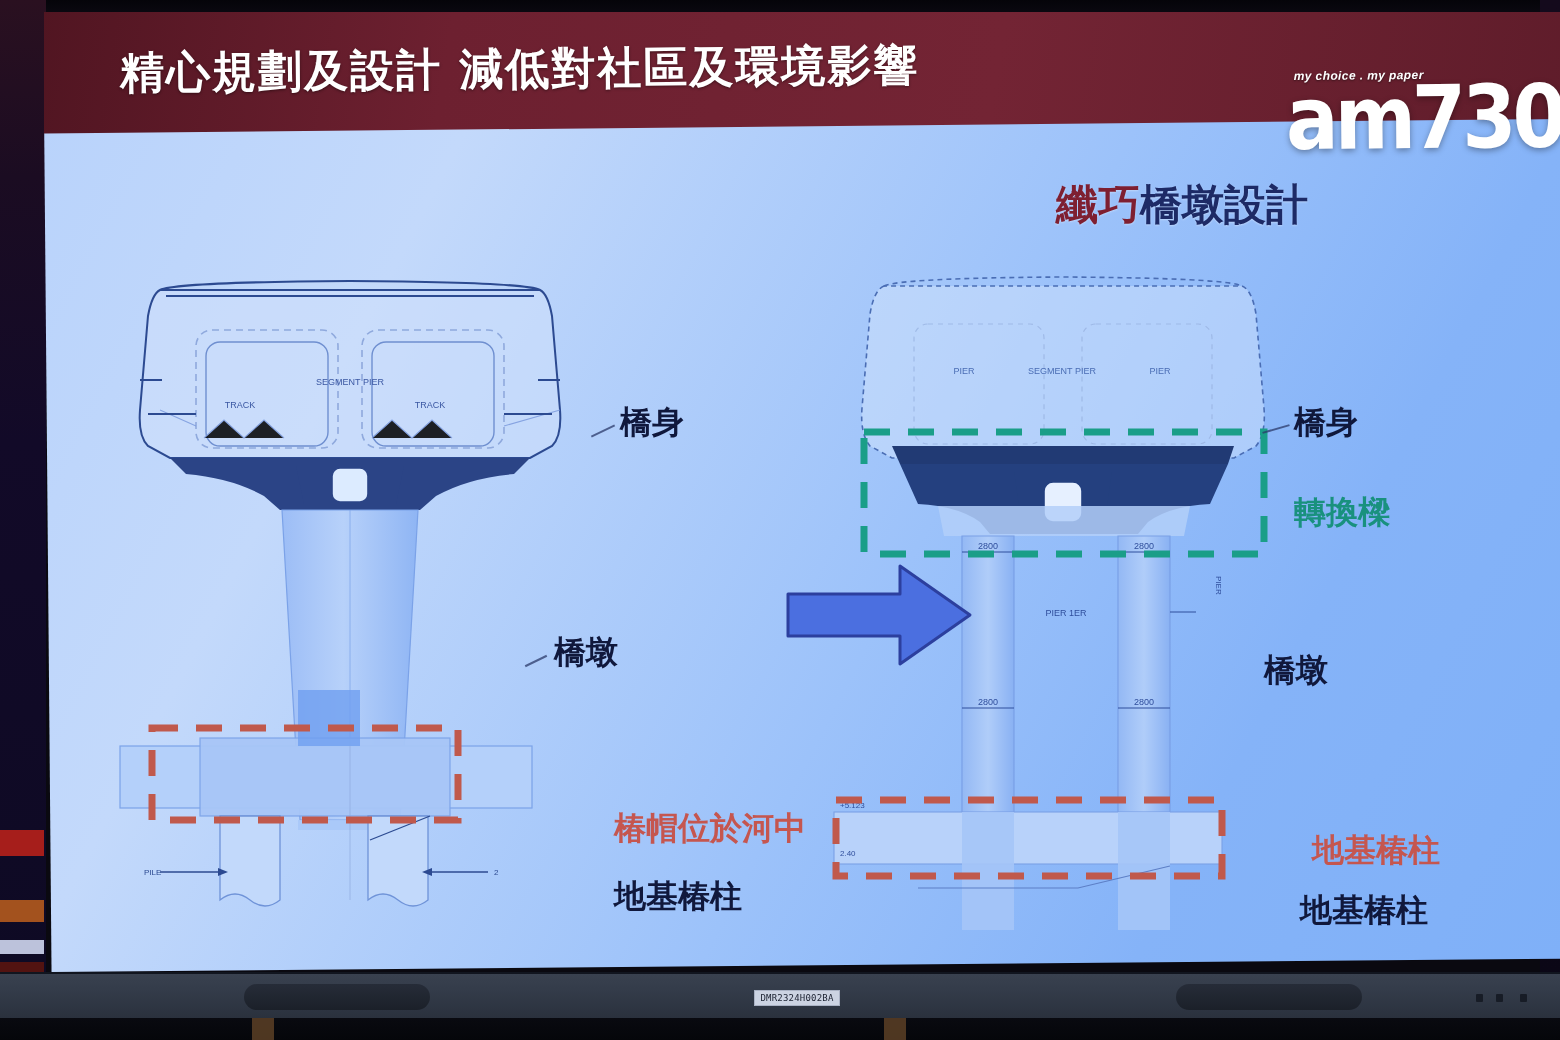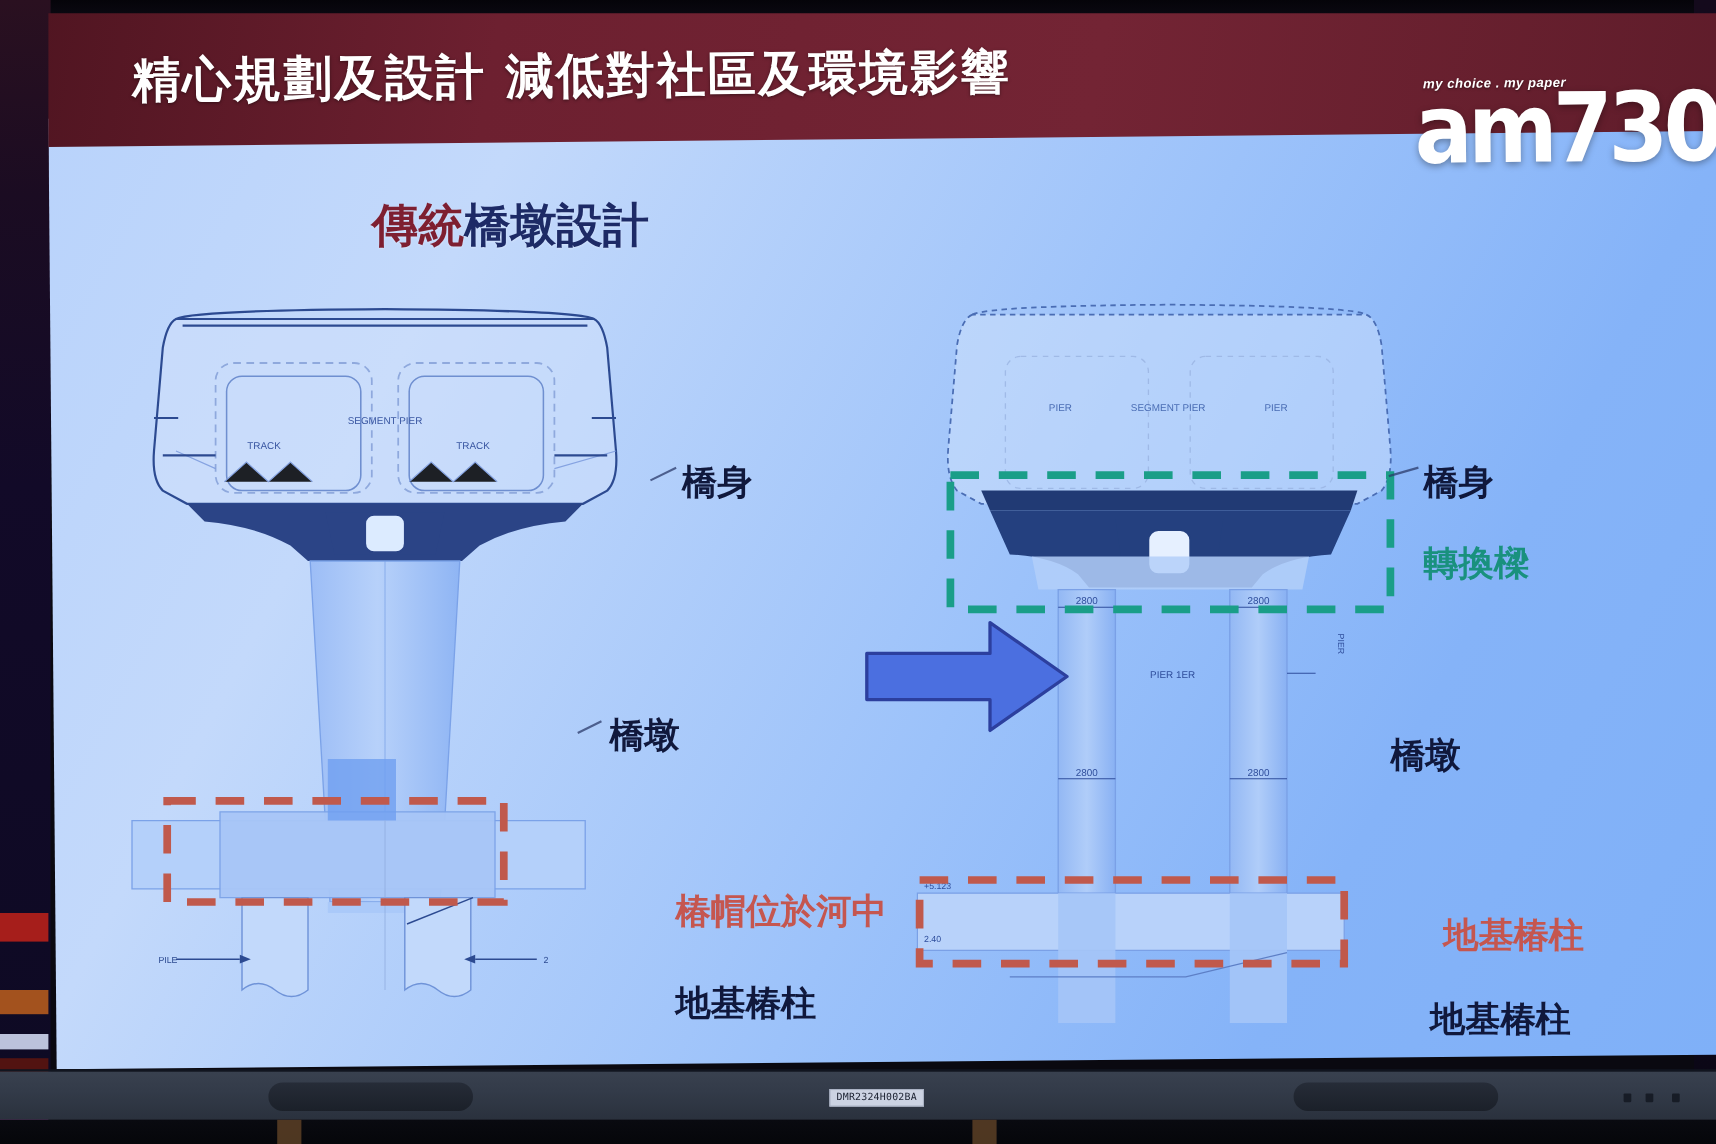--- a/index.html
+++ b/index.html
@@ -96,21 +96,21 @@
   #title-right{ left:242px; }
   .t-accent{ color:#7e1f31; }
   .t-main{ color:#1d2a66; }
 
   
   .callout{
     position:absolute; white-space:nowrap;
     font-size:32px; font-weight:700; line-height:1;
     font-family:"DejaVu Sans","Liberation Sans",sans-serif;
   }
-  .c-dark{ color:#10183c;margin-top:16px; }
+  .c-dark{ color:#10183c; }
   .c-red { color:#c5564f; }
   .c-teal{ color:#19917e; }
 
   .leader{ position:absolute; height:2px; background:#2b3a6a; opacity:.75; }
 
   
   .dwg{ position:absolute; }
 
   
   #arrow{ position:absolute; left:740px; top:452px; width:190px; height:110px; }
@@ -160,23 +160,20 @@
       <div class="edge-band" style="top: 1006px; height: 20px; background: rgb(168, 41, 159); opacity: 0.9;"></div>
     </div>
 
   <div id="screen">
 
     <div id="slide">
       <div id="slide-inner">
 
         <div class="panel" id="panel-left">
 
-          <div class="panel-title" id="title-left">
-            <span class="t-accent">傳統</span><span class="t-main">橋墩設計</span>
-          </div>
 
           <svg class="dwg" style="left:10px; top:152px;" width="560" height="700" viewBox="0 0 560 700">
             <defs>
               <linearGradient id="pierGradL" x1="0" y1="0" x2="1" y2="0">
                 <stop offset="0%" stop-color="#9cbdf6"></stop>
                 <stop offset="45%" stop-color="#b7d1fa"></stop>
                 <stop offset="100%" stop-color="#8fb5f4"></stop>
               </linearGradient>
             </defs>
 
@@ -242,20 +239,23 @@
 
           <div class="callout c-dark" style="left:464px; top:528px;">橋墩</div>
           <div class="leader" style="left:434px; top:552px; width:24px; transform:rotate(-26deg);"></div>
 
           <div class="callout c-red" style="left:524px; top:704px;">椿帽位於河中</div>
           <div class="callout c-dark" style="left:524px; top:772px;">地基椿柱</div>
         </div>
 
         <div class="panel" id="panel-right">
 
+          <div class="panel-title" id="title-right">
+            <span class="t-accent">纖巧</span><span class="t-main">橋墩設計</span>
+          </div>
 
           <svg class="dwg" style="left:4px; top:152px;" width="560" height="700" viewBox="0 0 560 700">
             <defs>
               <linearGradient id="pierGradR" x1="0" y1="0" x2="1" y2="0">
                 <stop offset="0%" stop-color="#93b8f4"></stop>
                 <stop offset="50%" stop-color="#b0cdf9"></stop>
                 <stop offset="100%" stop-color="#89b1f3"></stop>
               </linearGradient>
             </defs>
 

